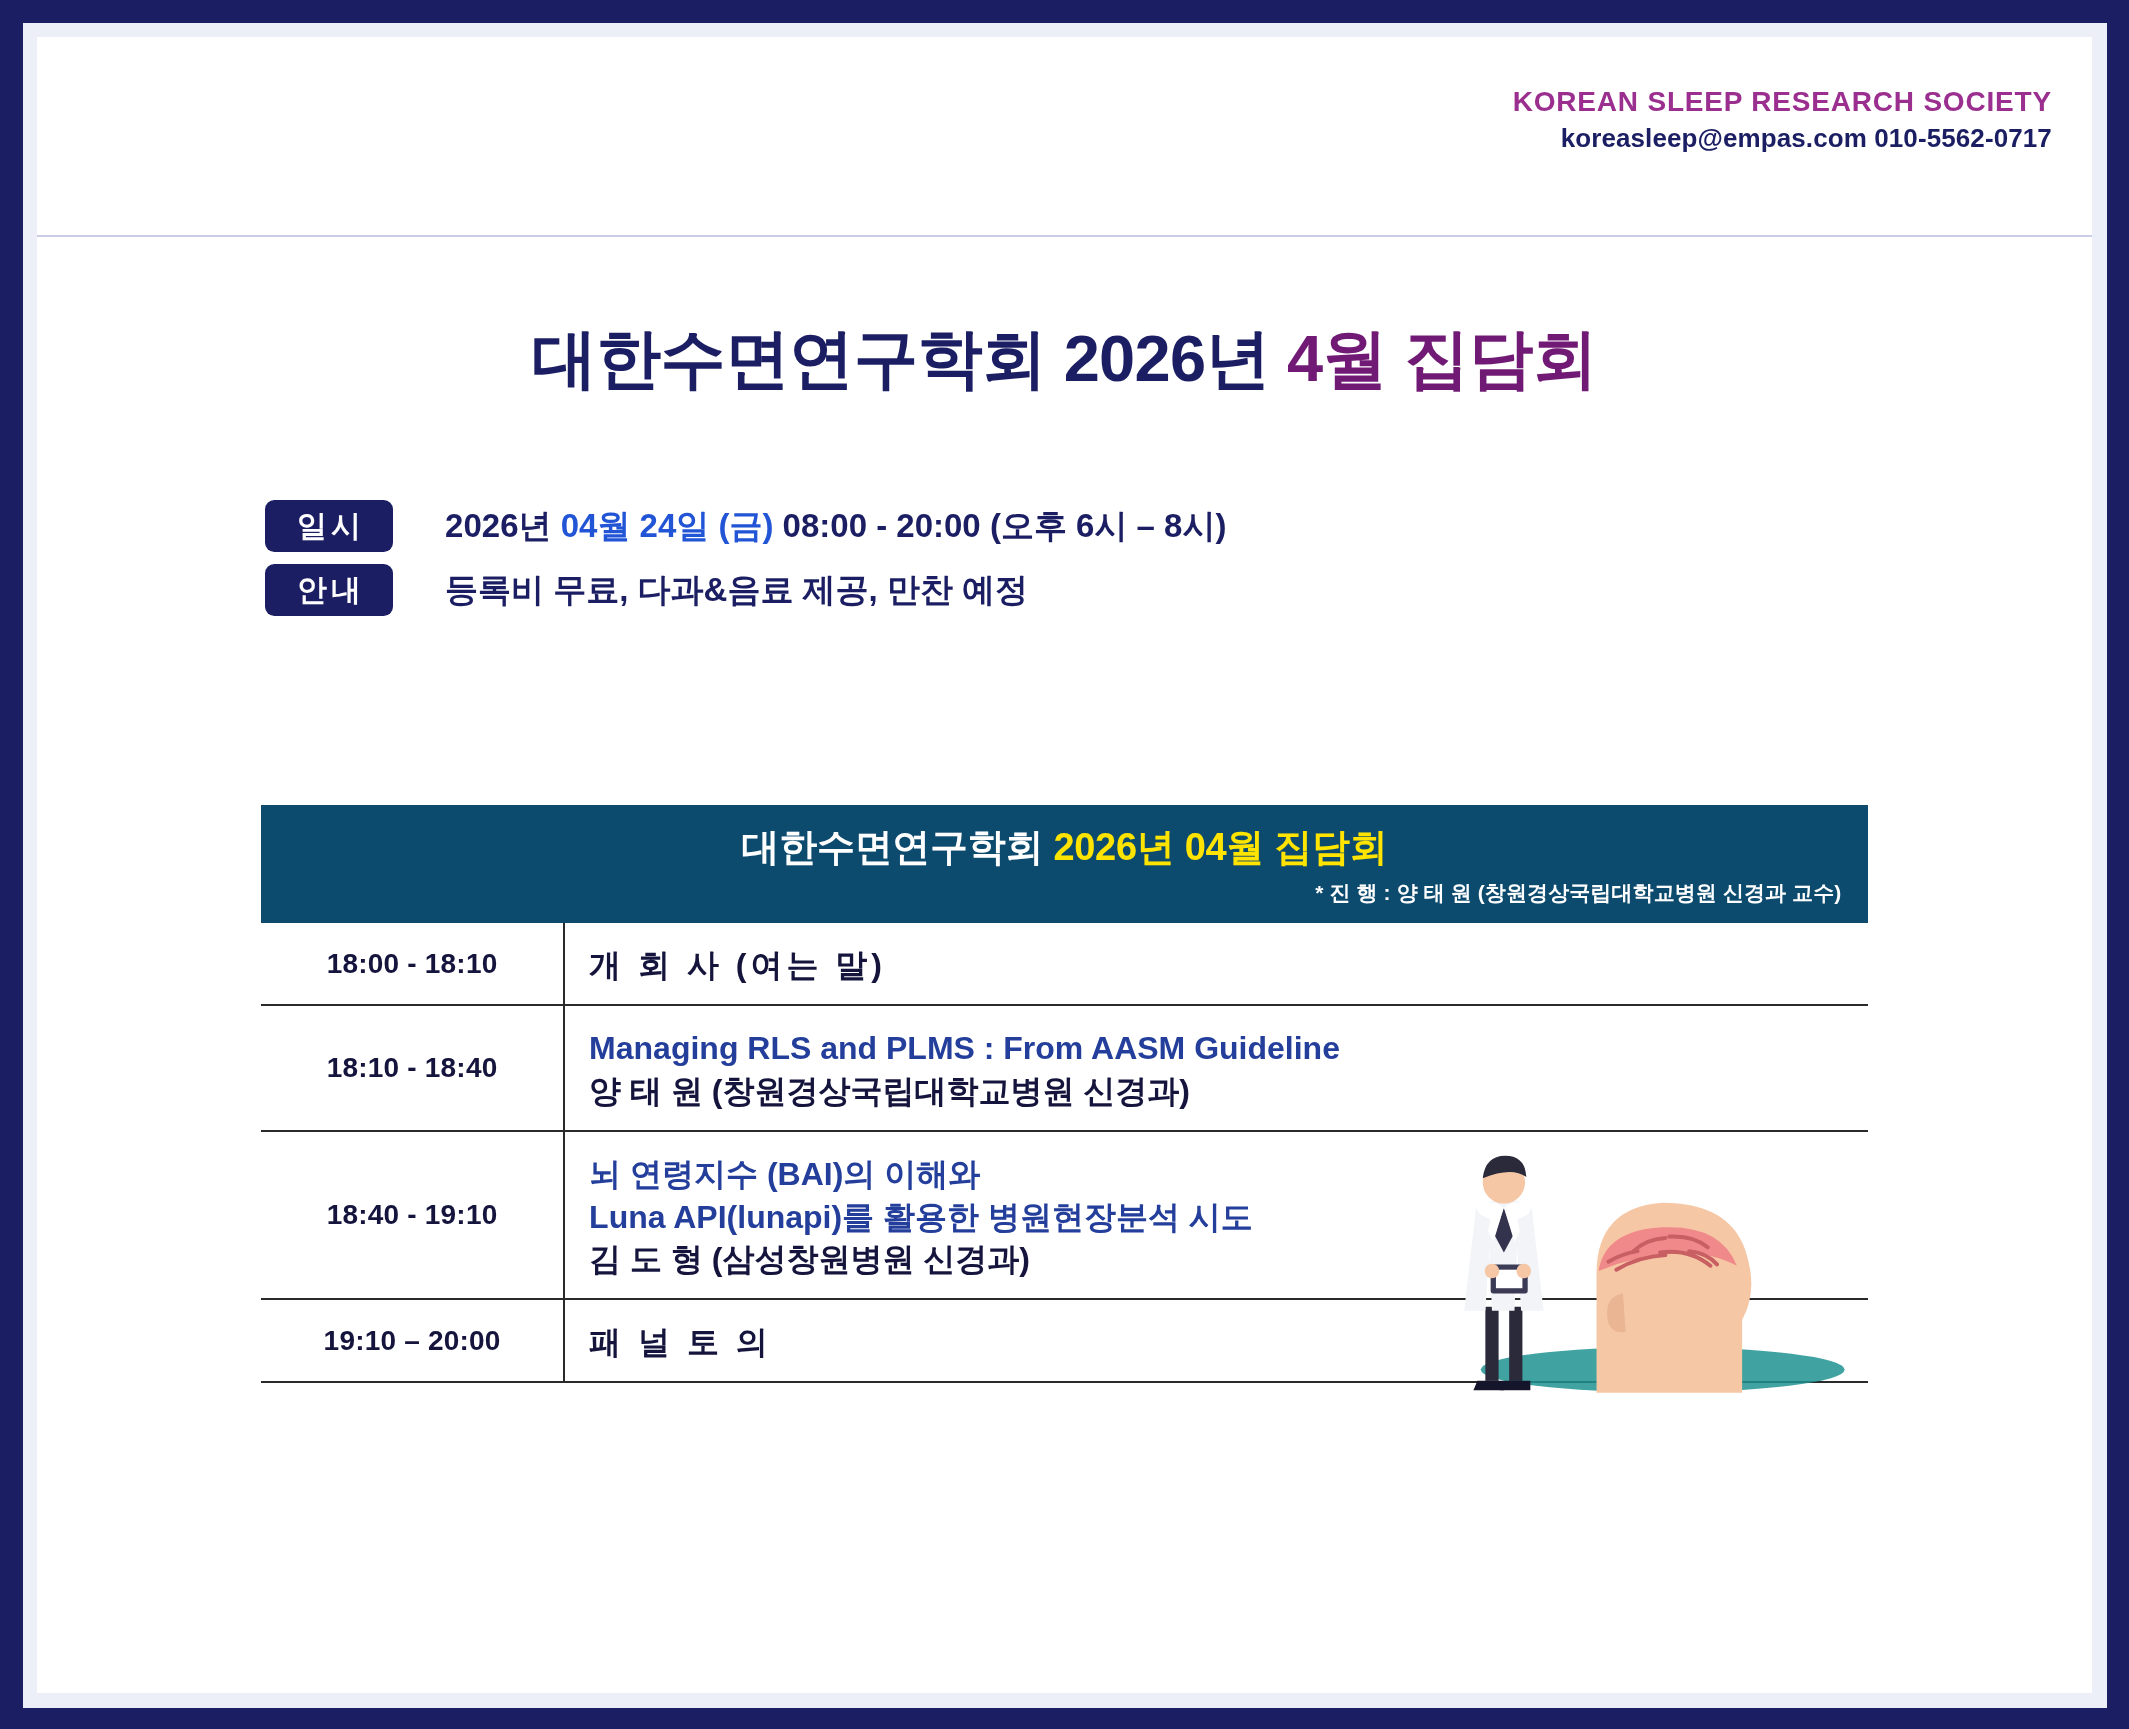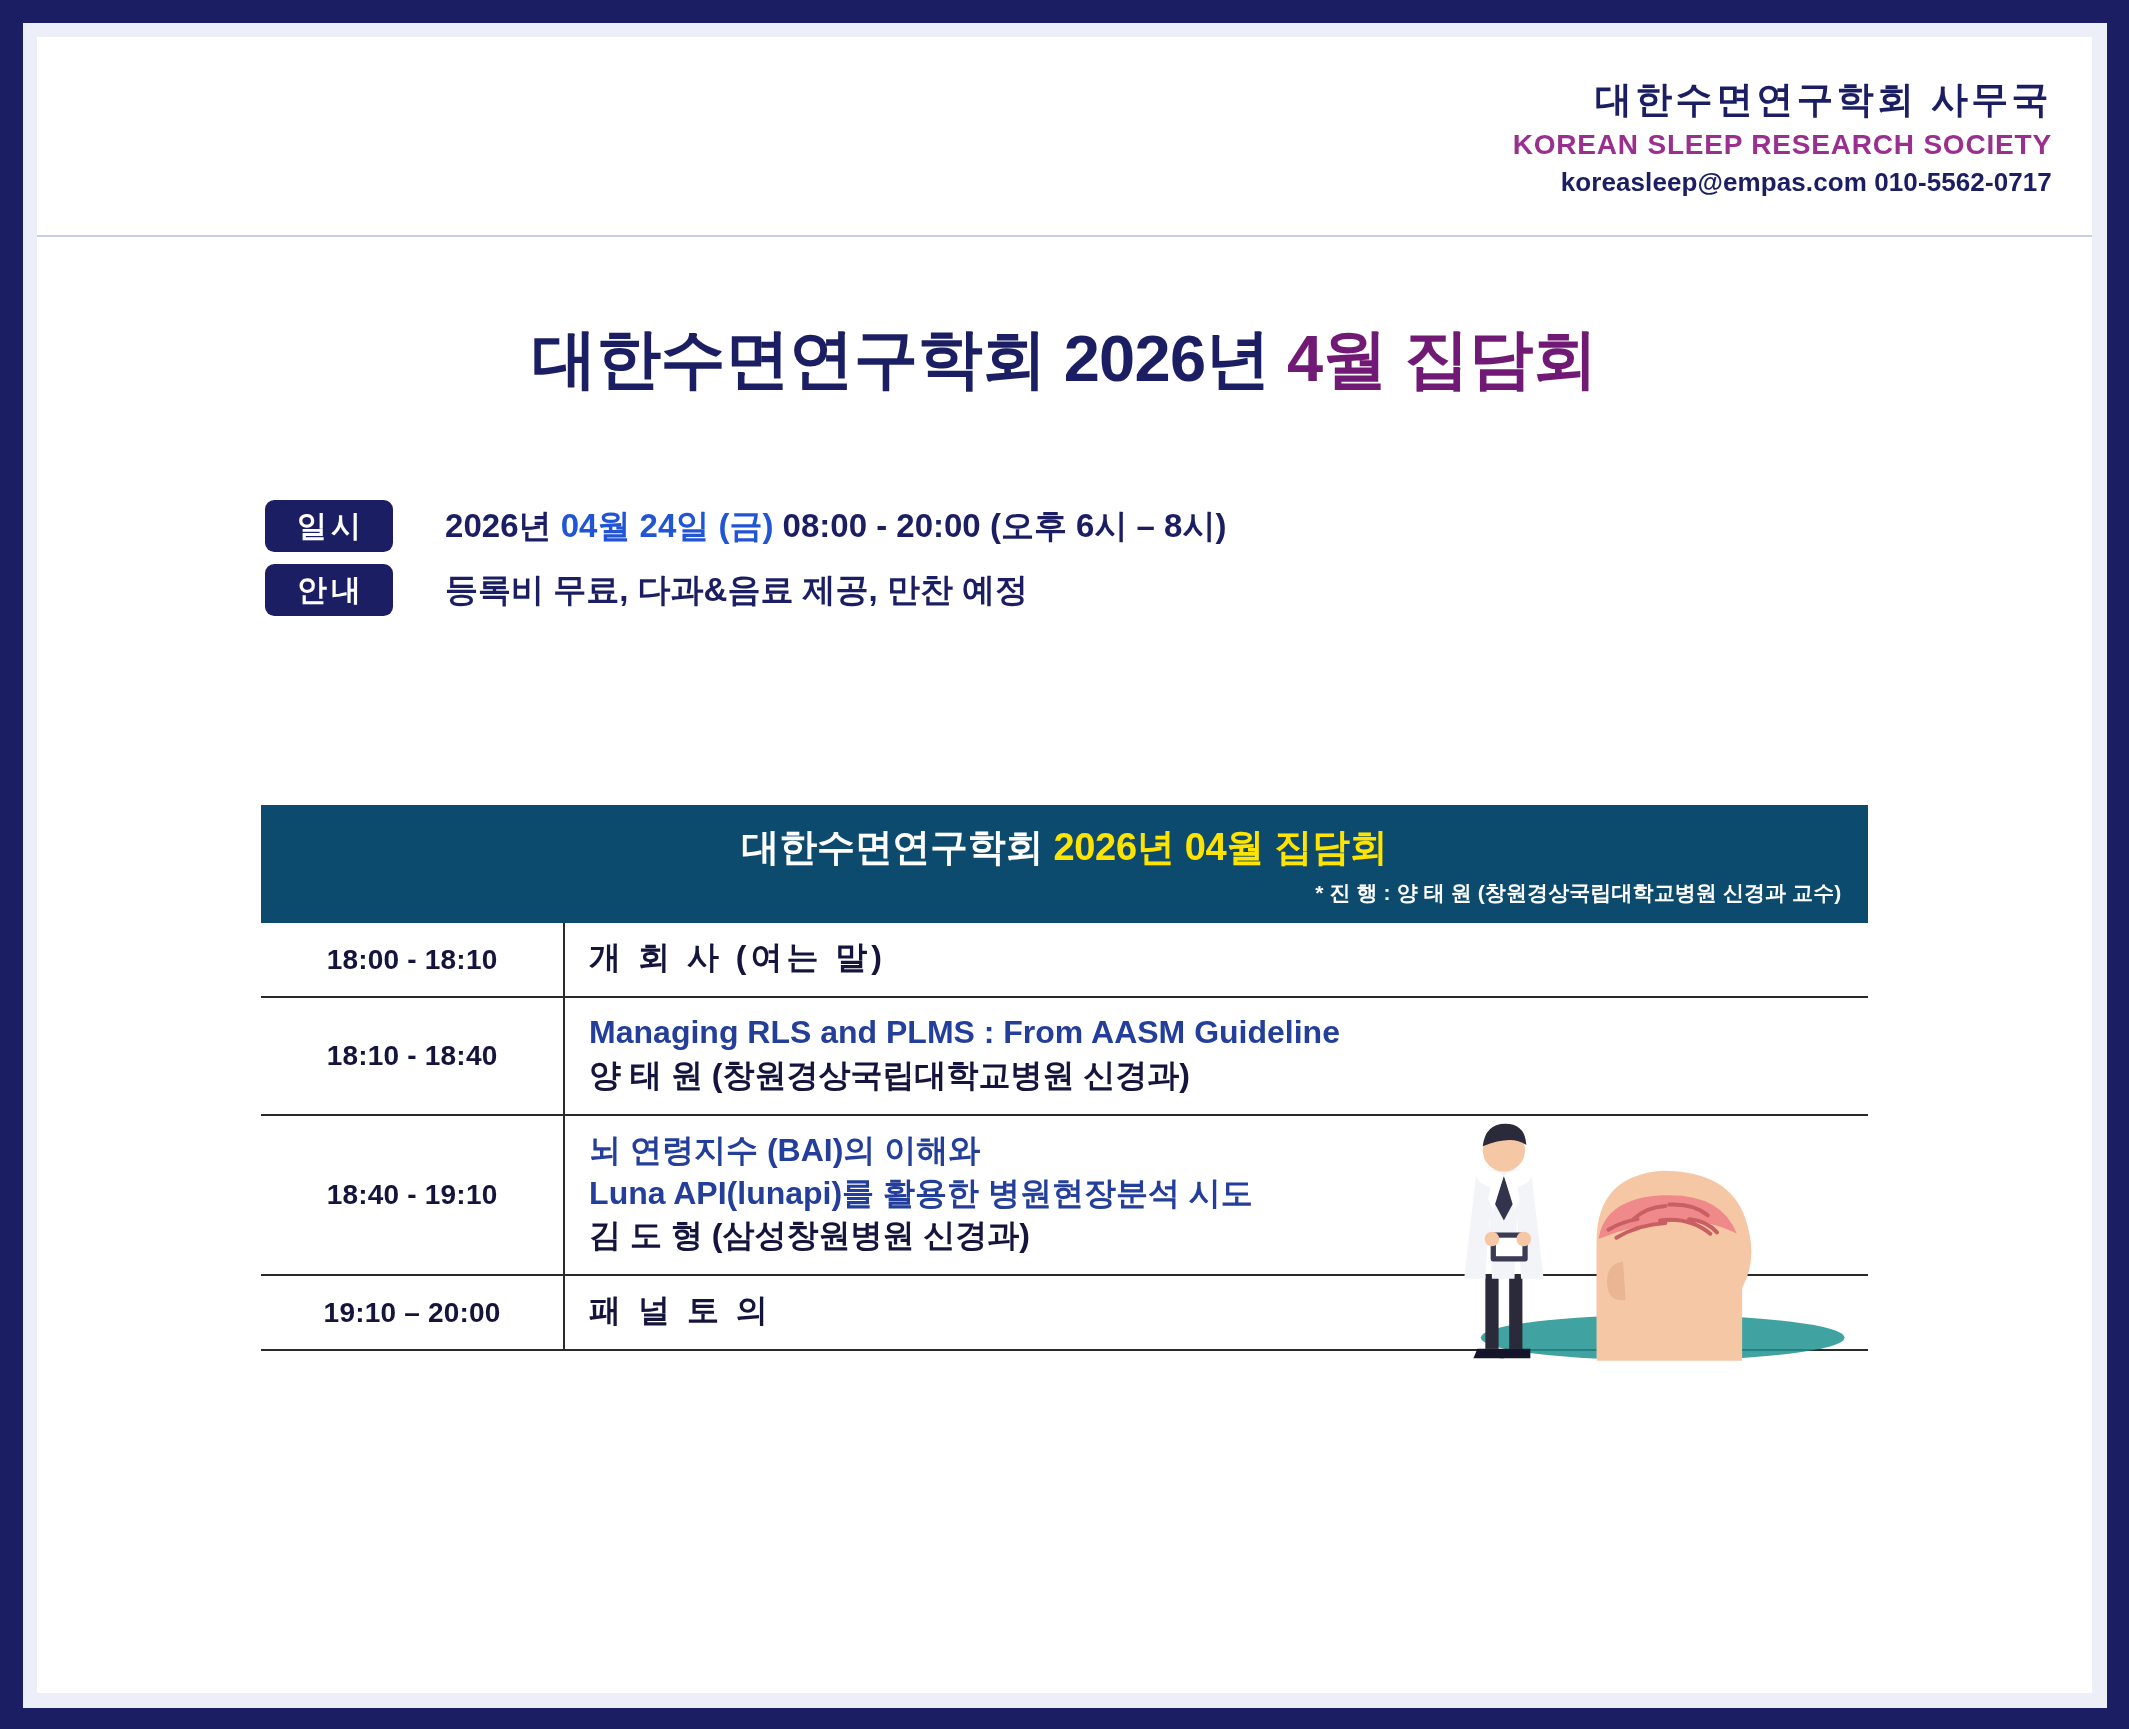--- a/index.html
+++ b/index.html
@@ -176,20 +176,21 @@
     width: 2px;
     background: #2a2a2a;
     flex: none;
   }
   .row .content {
     flex: 1;
     padding: 13px 0 17px 24px;
     display: flex;
     flex-direction: column;
     justify-content: center;
+    margin-top: 8px;
   }
   .line {
     font-size: 32px;
     font-weight: bold;
     color: #14143c;
     line-height: 1.34;
     white-space: nowrap;
   }
   .line.blue { color: #243f9b; }
   .line.spaced { letter-spacing: 4px; }
@@ -205,21 +206,20 @@
   }
 </style>
 </head>
 <body>
 
 <div class="poster">
   <div class="poster-inner">
     <div class="sheet">
 
       <div class="contact">
-        <div class="org-ko">대한수면연구학회 사무국</div>
         <div class="org-en">KOREAN SLEEP RESEARCH SOCIETY</div>
         <div class="org-contact">koreasleep@empas.com 010-5562-0717</div>
       </div>
 
       <div class="header-rule"></div>
 
       <div class="title">
         <span>대한수면연구학회 2026년 </span><span class="accent">4월 집담회</span>
       </div>
 

